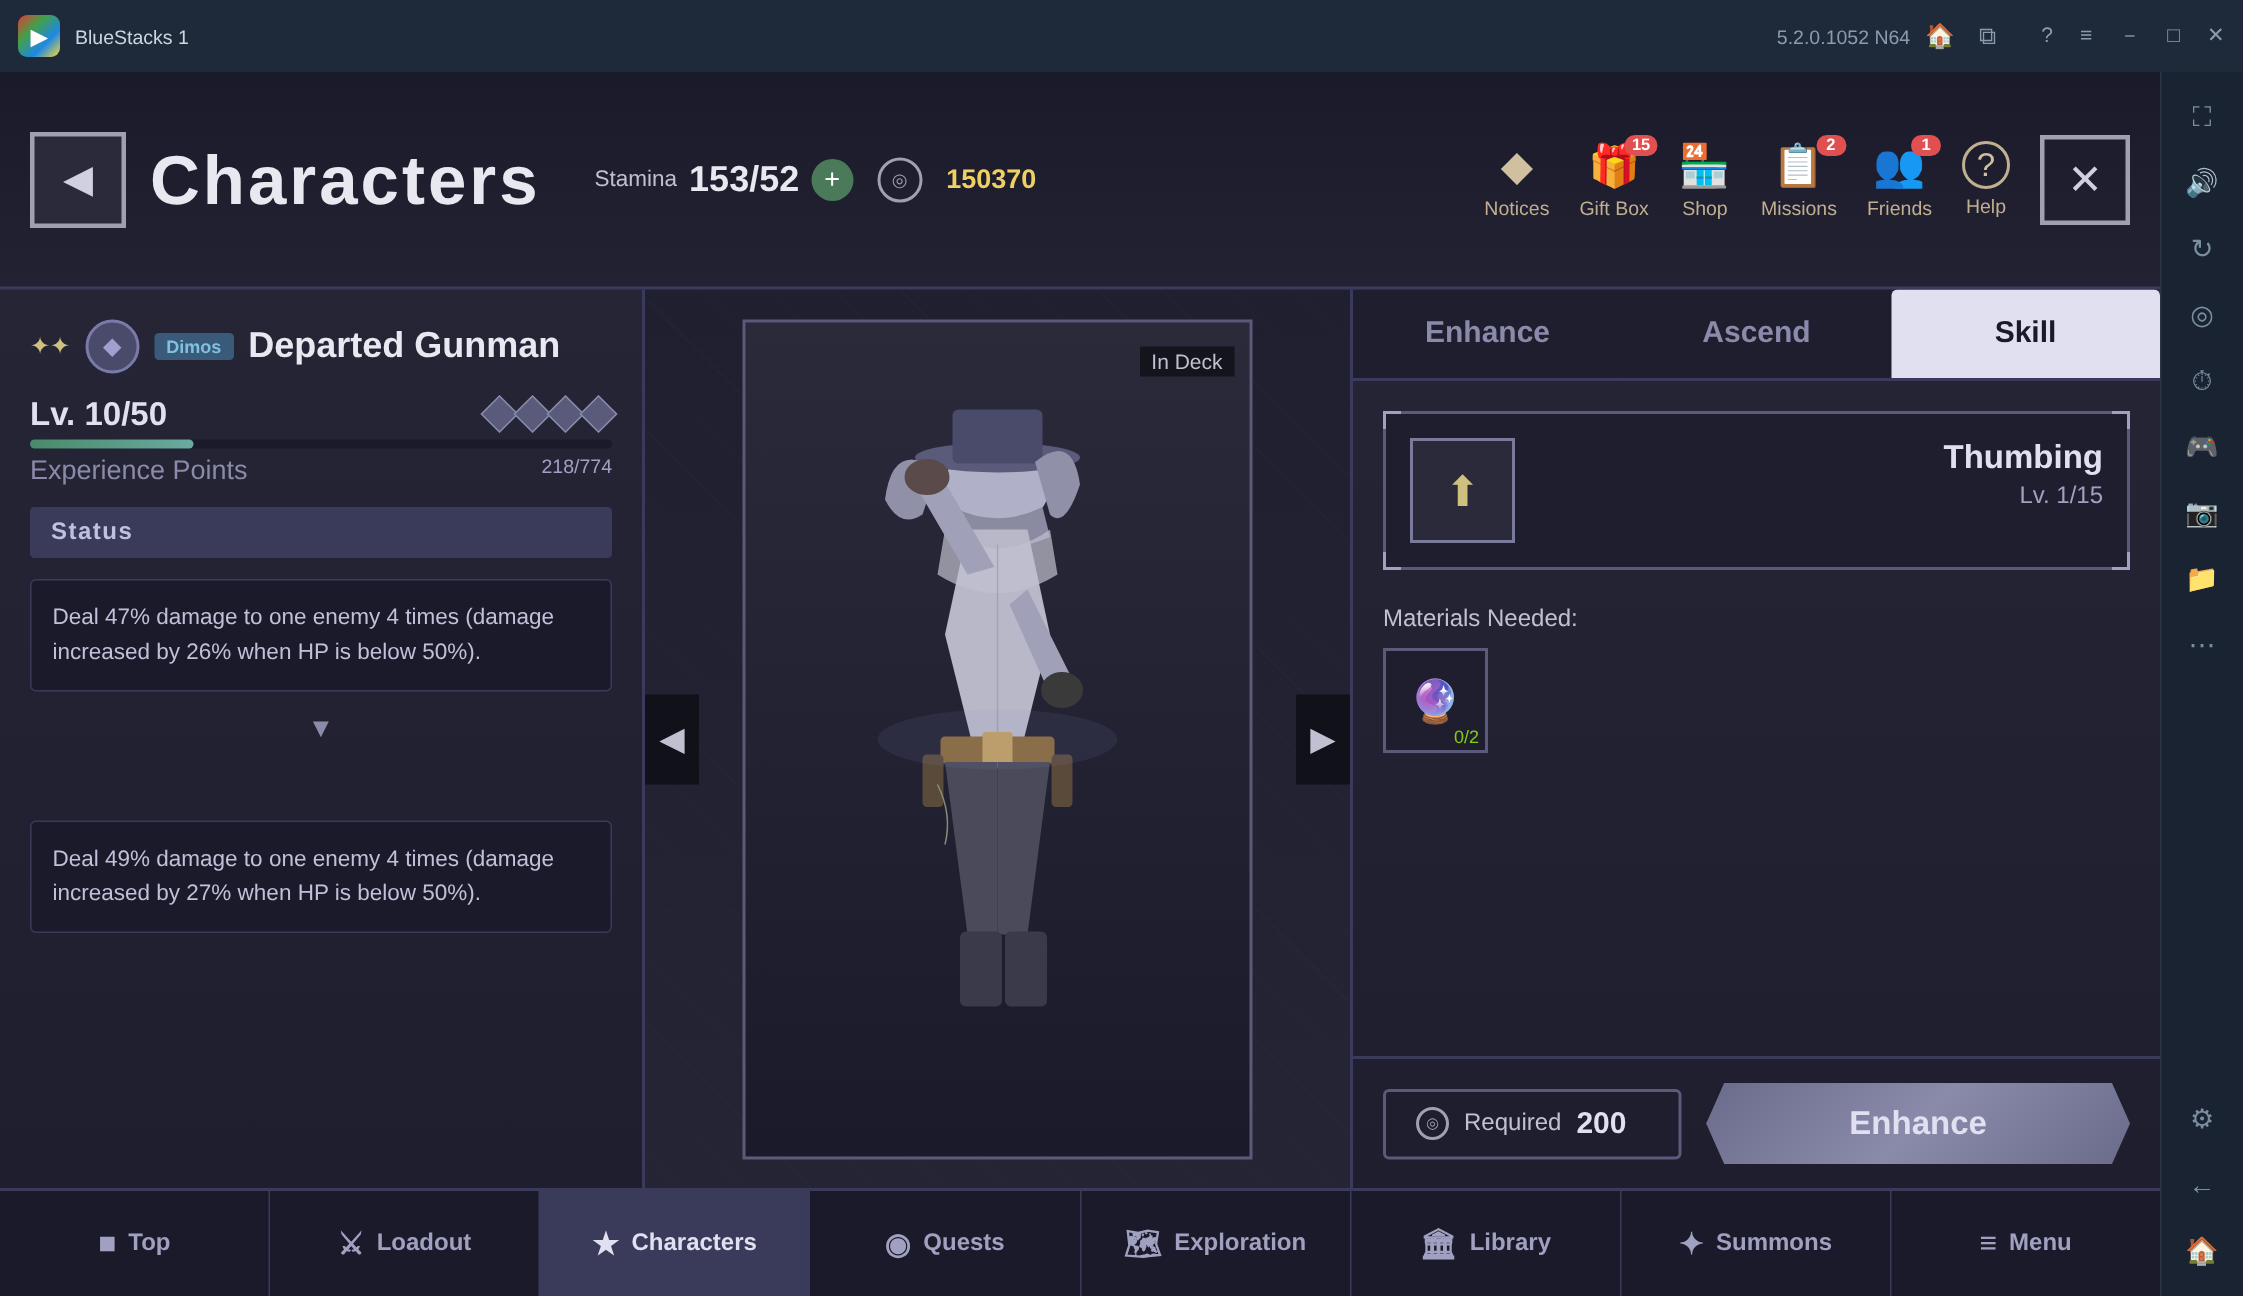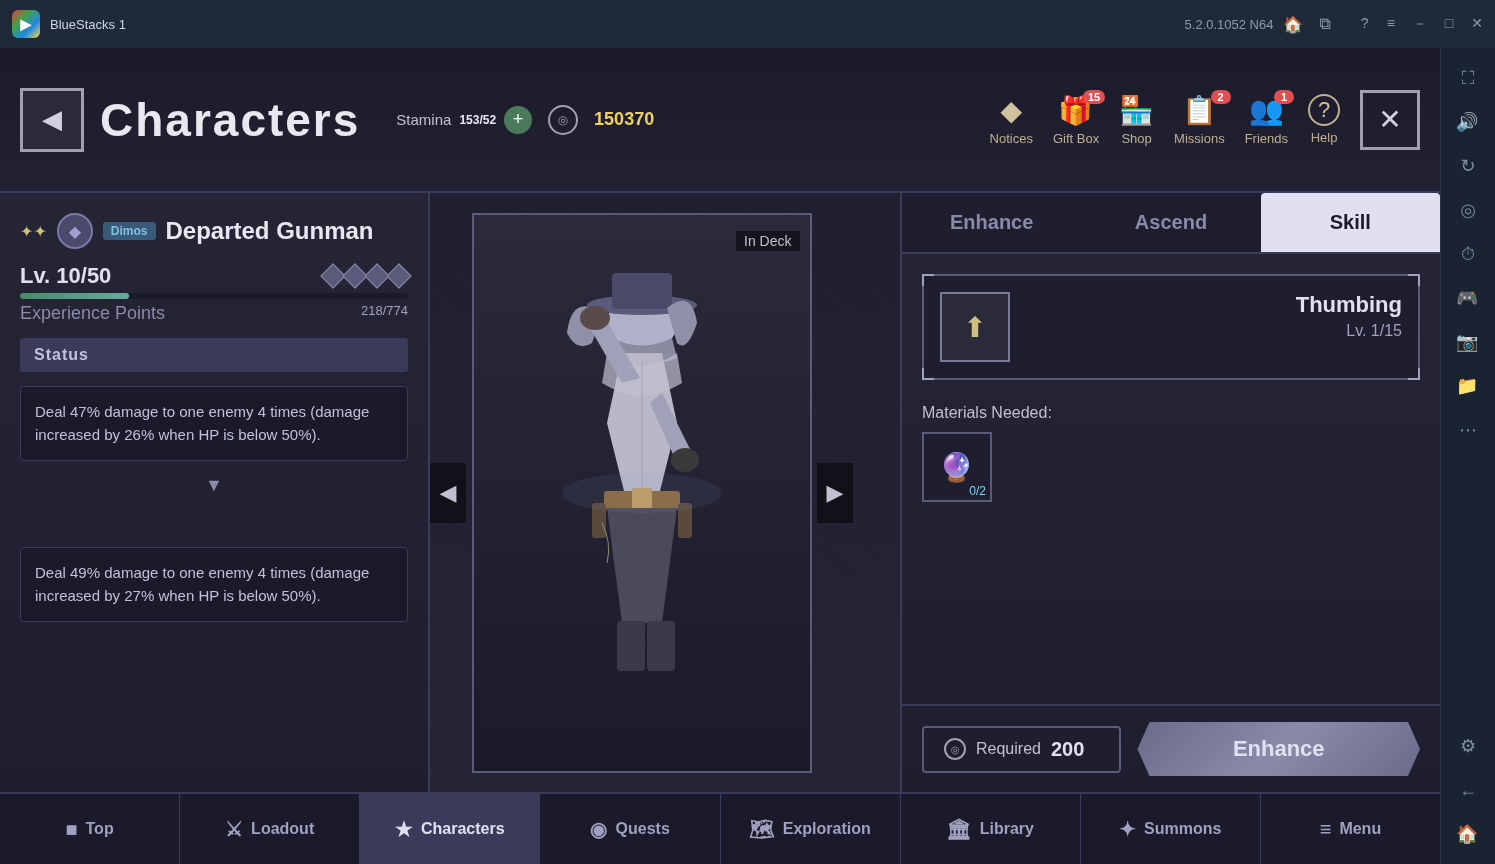--- a/index.html
+++ b/index.html
@@ -153,21 +153,21 @@
       display: flex;
       align-items: center;
       gap: 8px;
     }
     .stamina-label {
       color: #c0c0d0;
       font-size: 15px;
     }
     .stamina-value {
       color: #e8e8f0;
-      font-size: 12px;
+      font-size: 24px;
       font-weight: bold;
     }
     .plus-btn {
       width: 28px;
       height: 28px;
       background: #4a7a5a;
       border: none;
       color: white;
       font-size: 18px;
       cursor: pointer;
@@ -450,21 +450,20 @@
       position: relative;
     }
 
     
     .right-panel {
       width: 540px;
       background: linear-gradient(180deg, #252535 0%, #1e1e2e 100%);
       border-left: 2px solid #3a3a5a;
       display: flex;
       flex-direction: column;
-      margin-left: 47px;
     }
 
     
     .tab-bar {
       display: flex;
       border-bottom: 2px solid #3a3a5a;
     }
     .tab {
       flex: 1;
       padding: 18px 0;
@@ -543,21 +542,21 @@
     }
     .material-icon {
       font-size: 28px;
       color: #8080a0;
     }
     .material-count {
       position: absolute;
       bottom: 2px;
       right: 4px;
       font-size: 12px;
-      color: #7dd3fc;
+      color: #84cc16;
     }
 
     
     .skill-action-bar {
       display: flex;
       align-items: center;
       gap: 16px;
       padding: 16px 20px;
       border-top: 2px solid #3a3a5a;
     }

